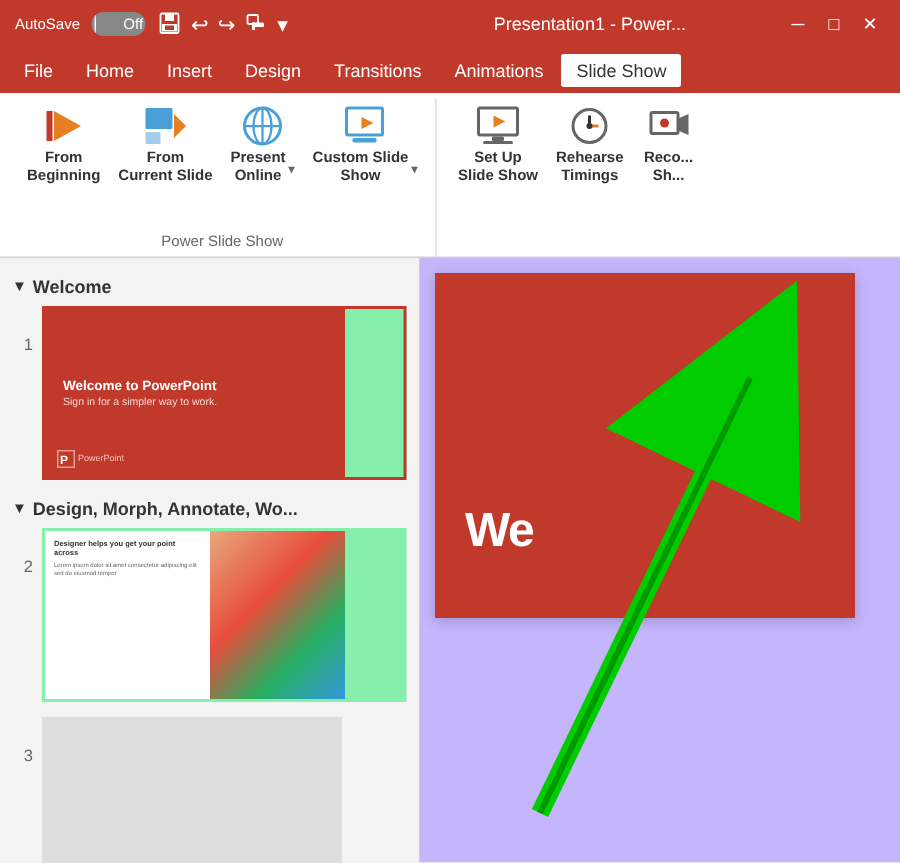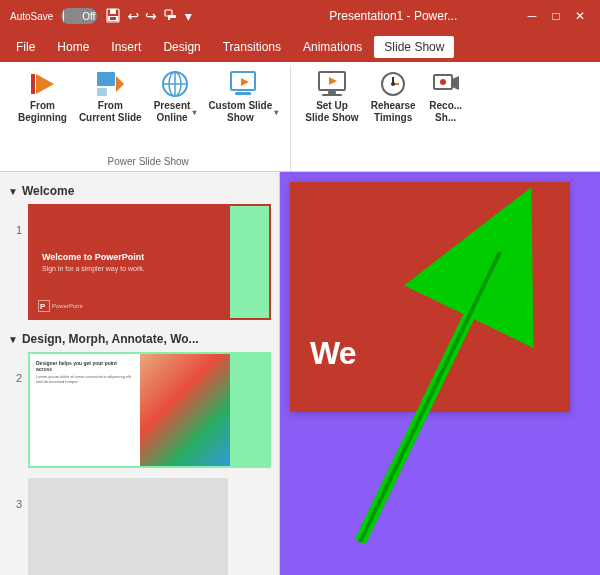--- a/index.html
+++ b/index.html
@@ -230,21 +230,21 @@
     }
     .slide2-img-block {
       width: 100%;
       height: 100%;
       background: linear-gradient(135deg, #e8a87c 0%, #e74c3c 40%, #27ae60 70%, #3498db 100%);
     }
 
     
     .main-slide-view {
       flex: 1;
-      background: #8b5cf6;
+      background: #c4b5fd;
       display: flex;
       align-items: flex-start;
       justify-content: flex-start;
       padding: 10px;
       position: relative;
     }
     .main-slide-canvas {
       background: #c0392b;
       width: 280px;
       height: 230px;

